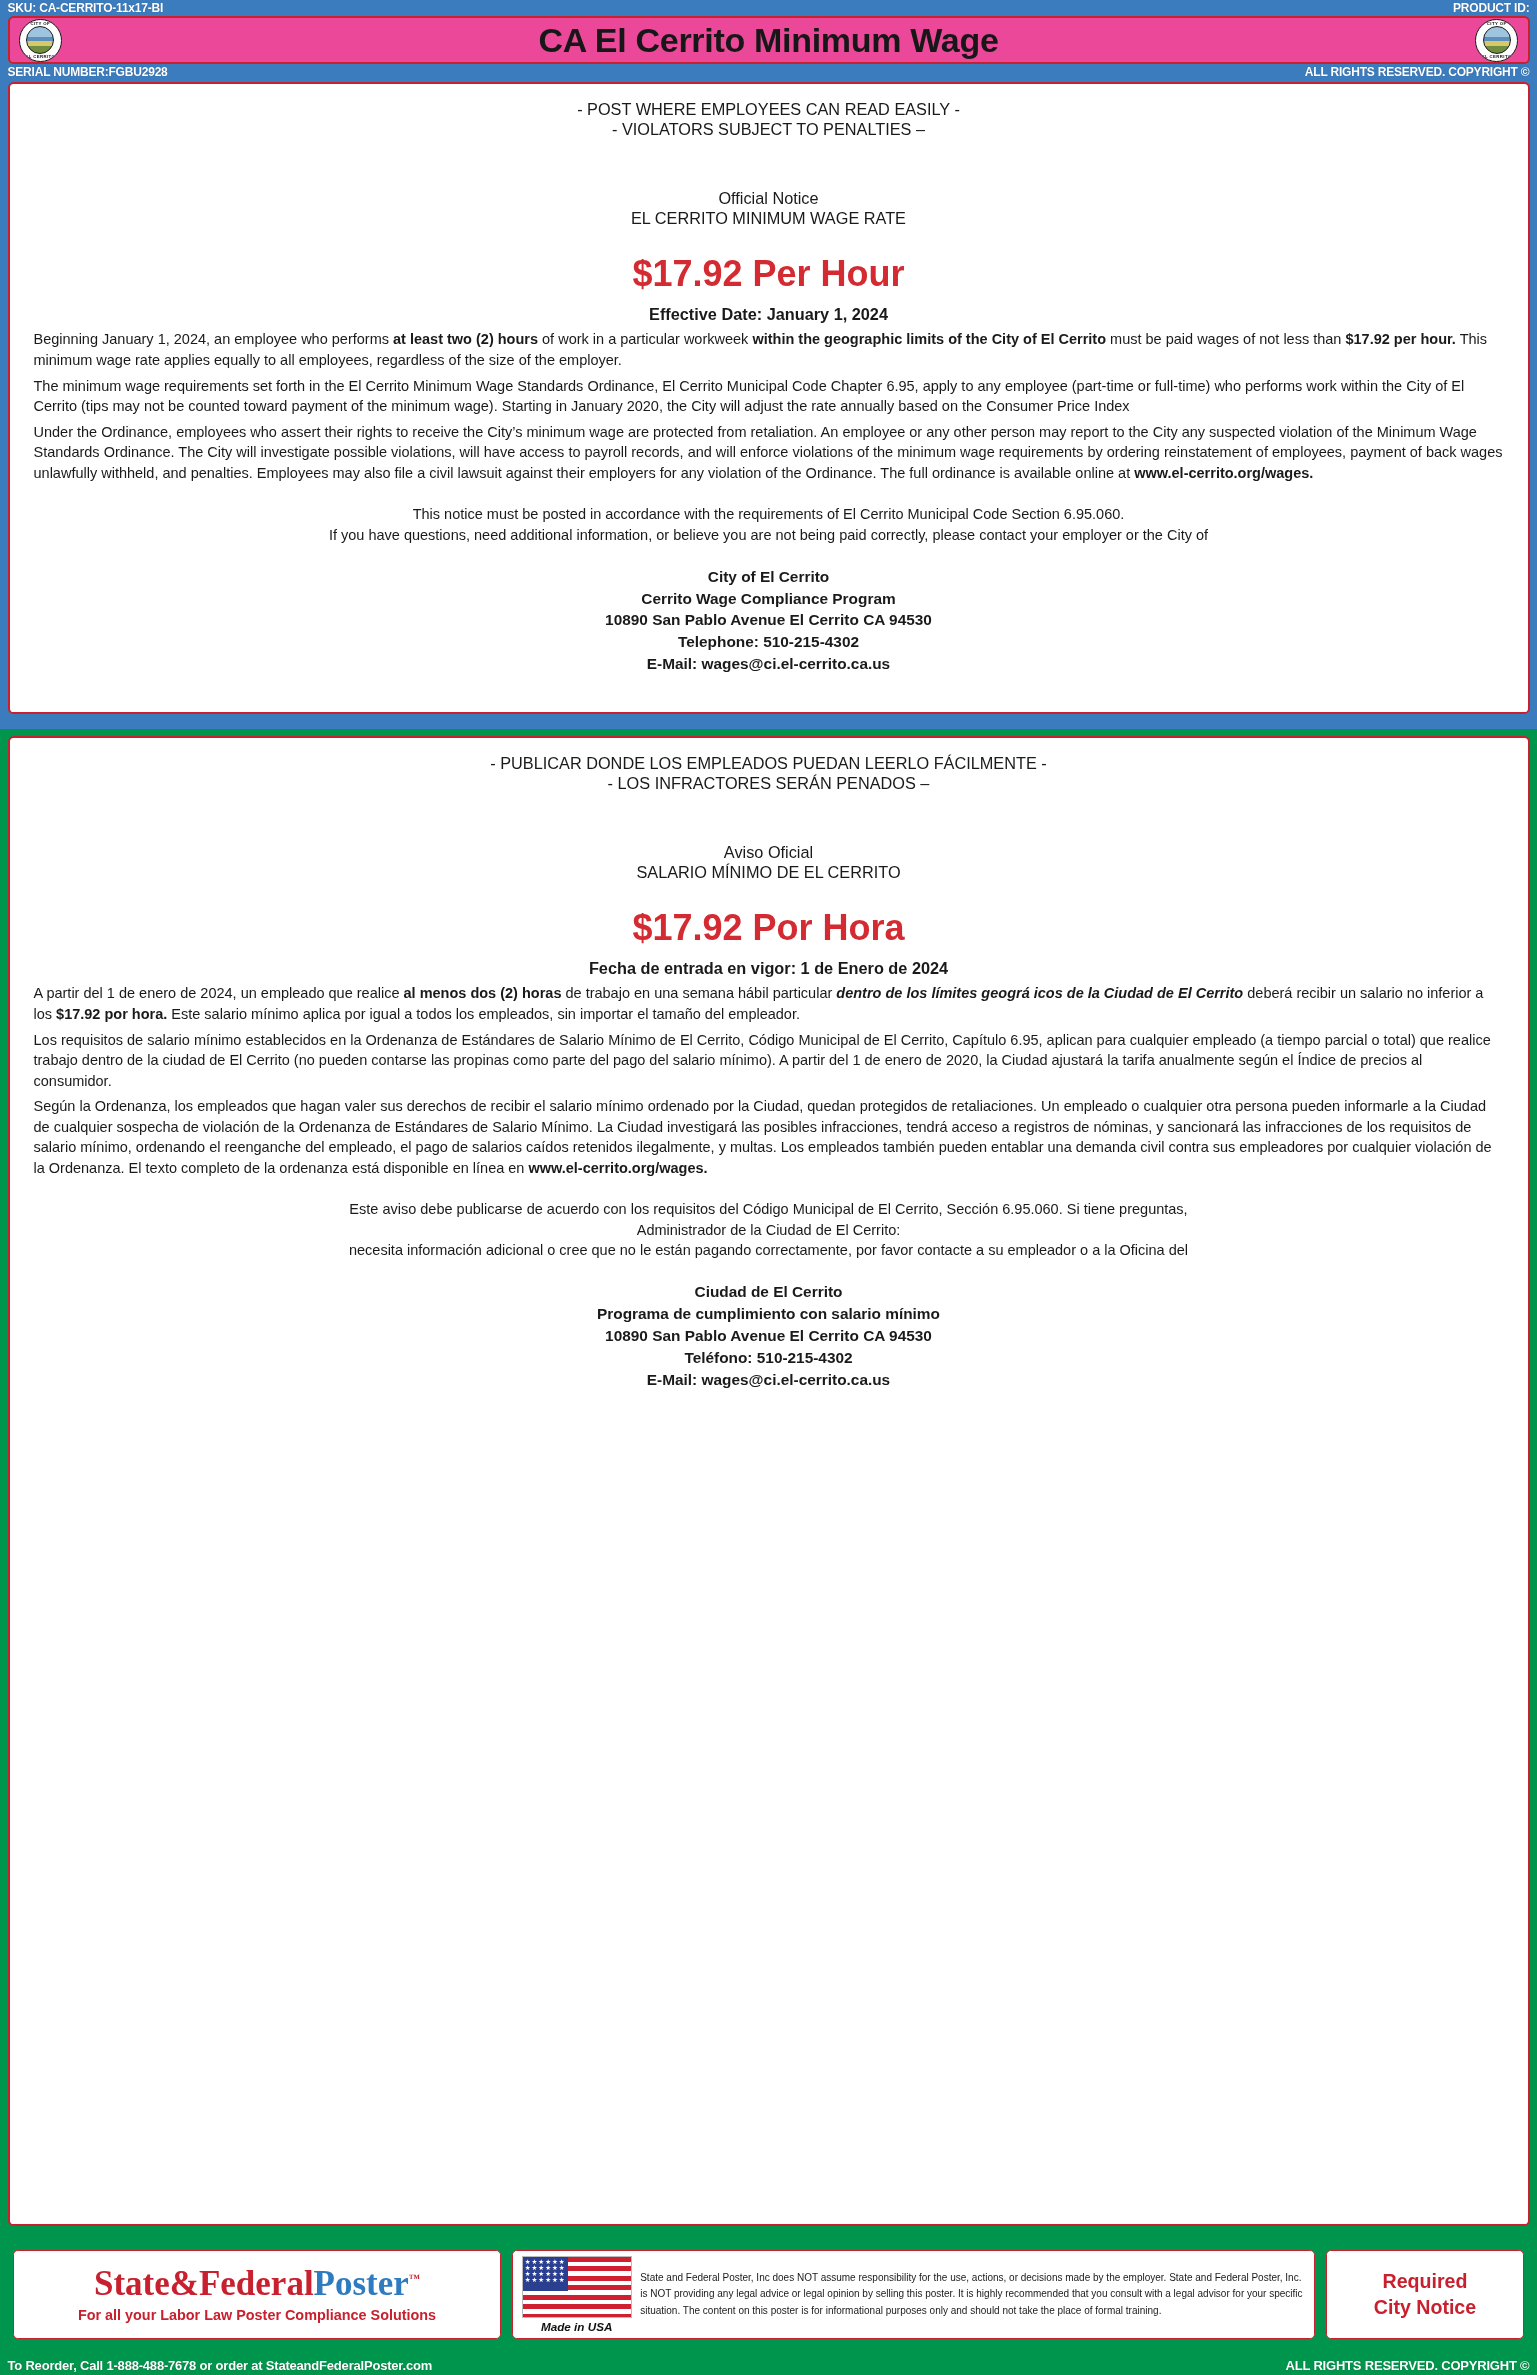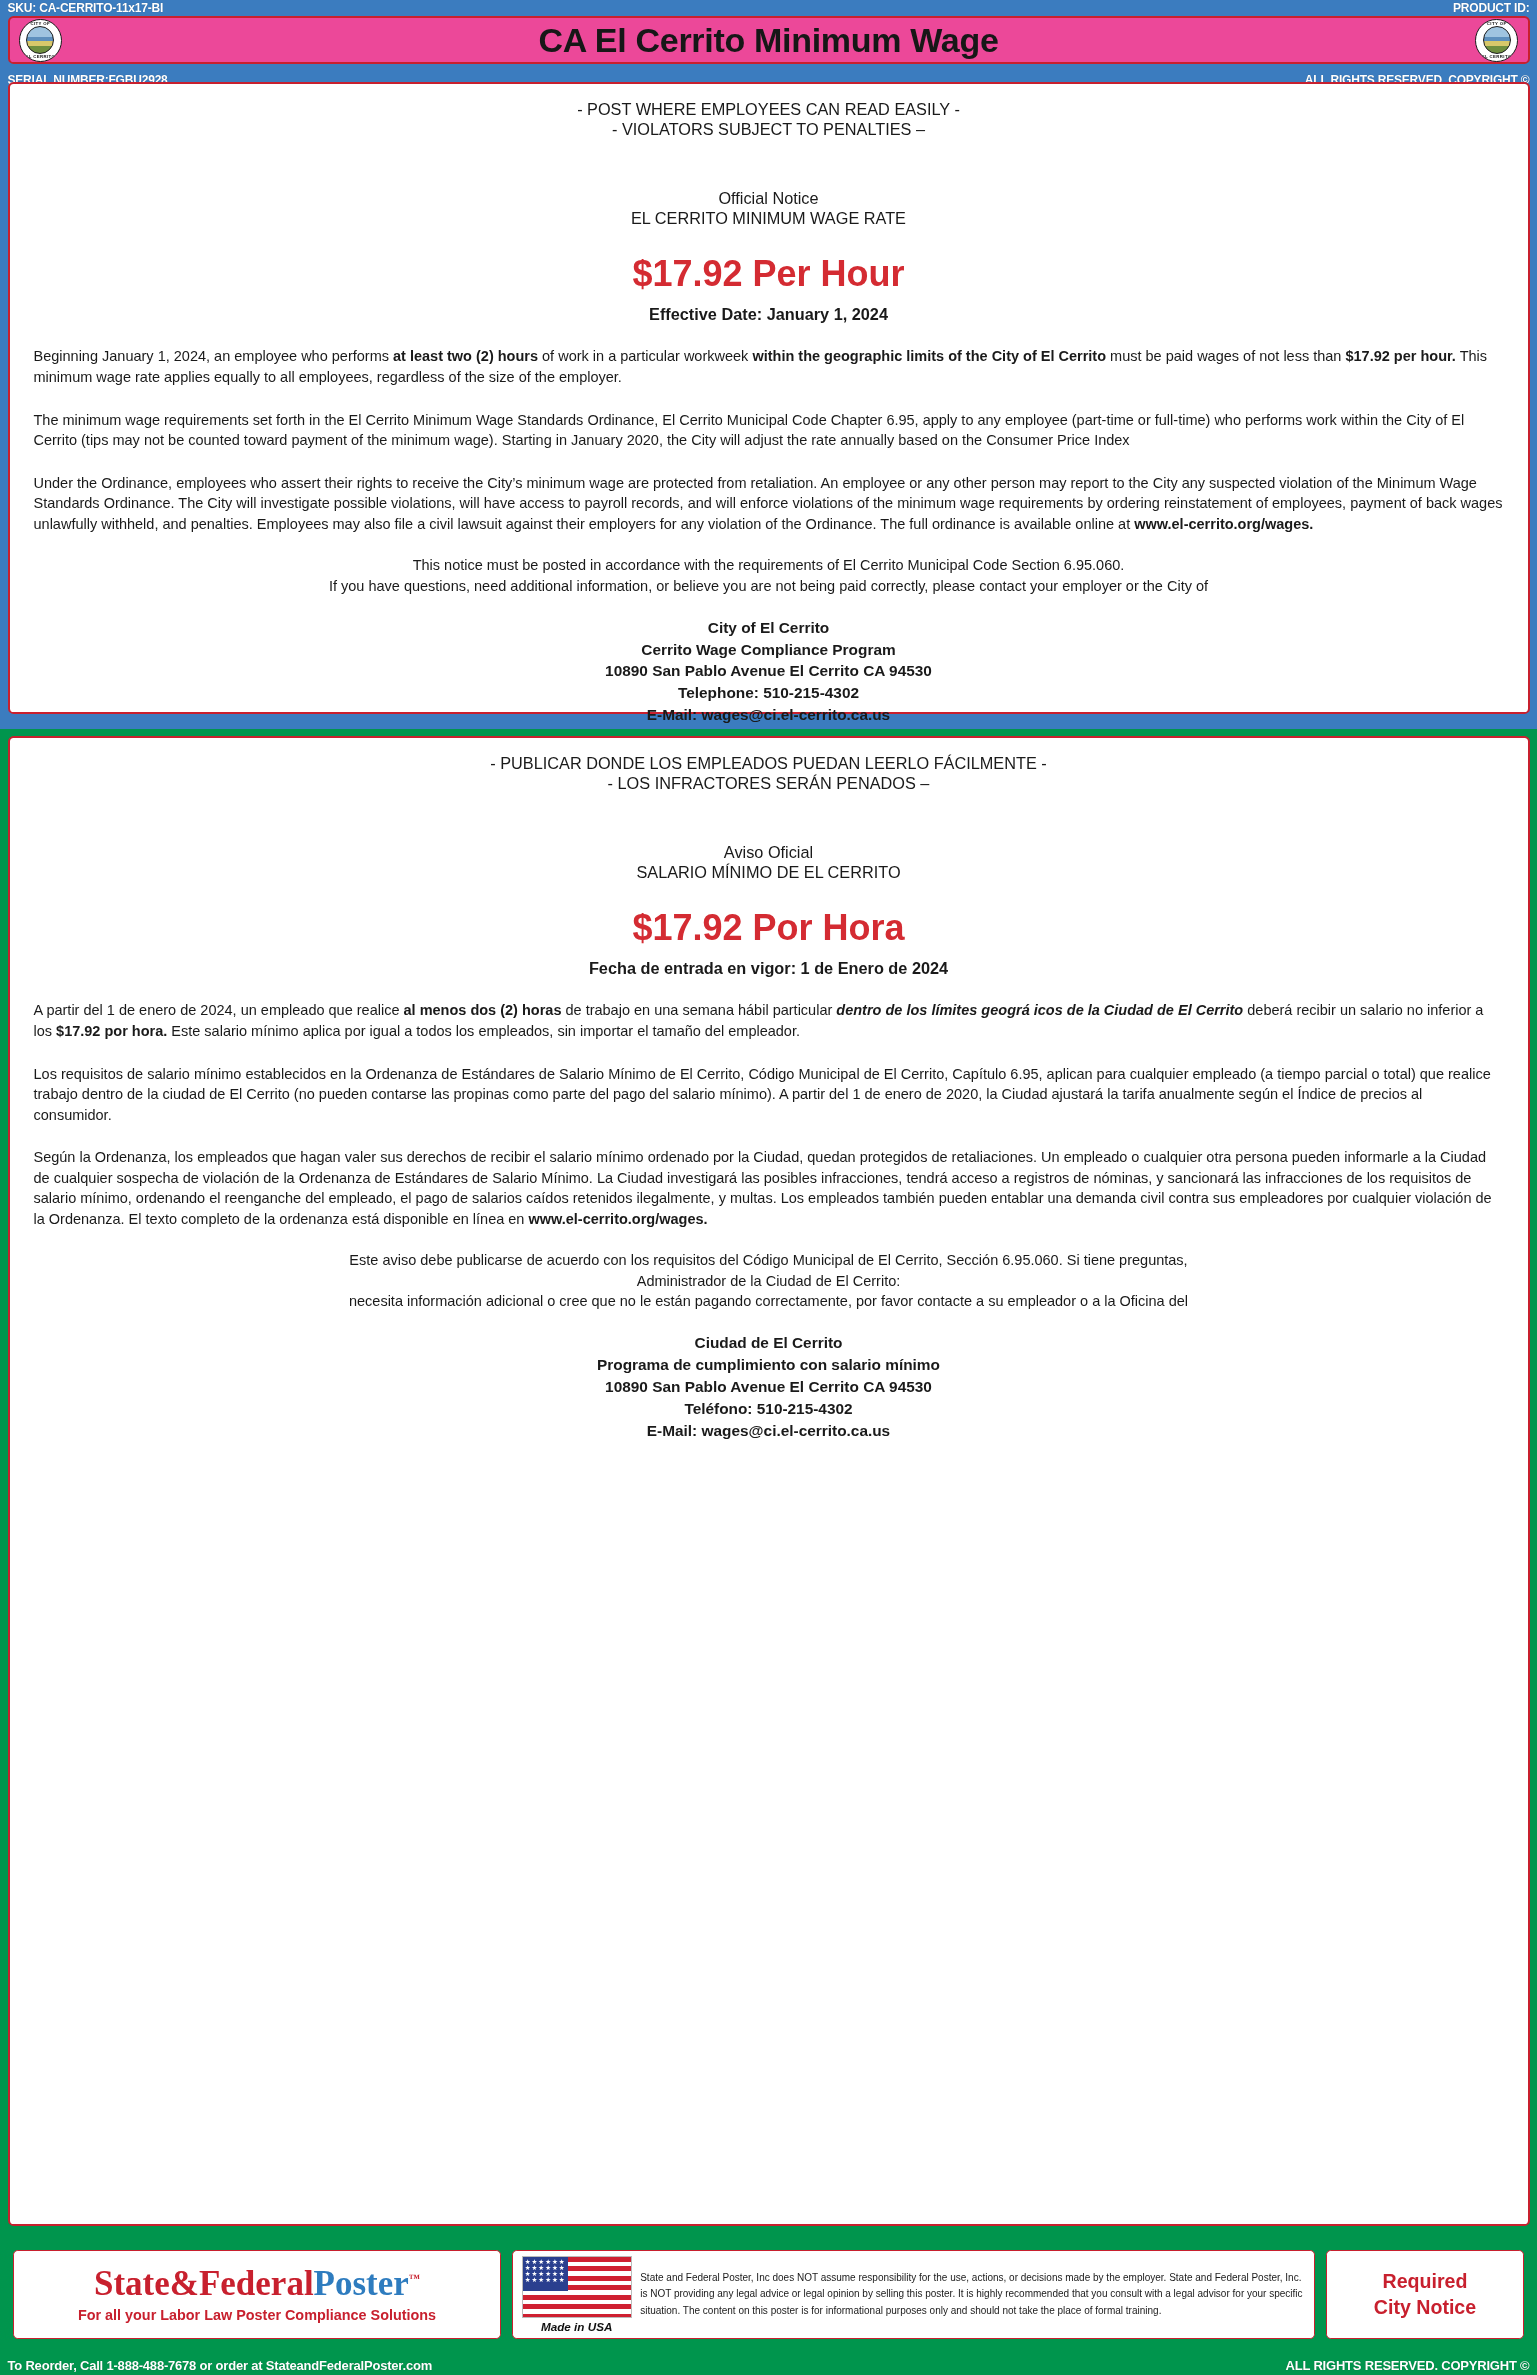--- a/index.html
+++ b/index.html
@@ -18,21 +18,21 @@
     position: absolute;
     left: 0; right: 0;
     height: 16px;
     background: #3b7cbf;
     display: flex;
     align-items: center;
     justify-content: space-between;
     padding: 0 7.5px;
   }
   .meta-bar.top { top: 0; }
-  .meta-bar.serial { top: 72px; }
+  .meta-bar.serial { top: 64px; }
   .meta-text {
     color: #ffffff;
     font-size: 12px;
     font-weight: bold;
     letter-spacing: -0.2px;
     white-space: nowrap;
     text-shadow: 0 0 0.9px rgba(0,0,0,0.35);
   }
 
   
@@ -147,21 +147,21 @@
     color: #1a1a1a;
     margin-top: 13px;
   }
 
   
   .para {
     font-size: 14.5px;
     color: #1a1a1a;
     line-height: 1.42;
     text-align: left;
-    margin-top: 22px;
+    margin-top: 5px;
   }
   .para b { font-weight: bold; }
   .para i { font-style: italic; font-weight: bold; }
 
   .para-center {
     text-align: center;
     font-size: 14.5px;
     color: #1a1a1a;
     line-height: 1.42;
     margin-top: 20.5px;

